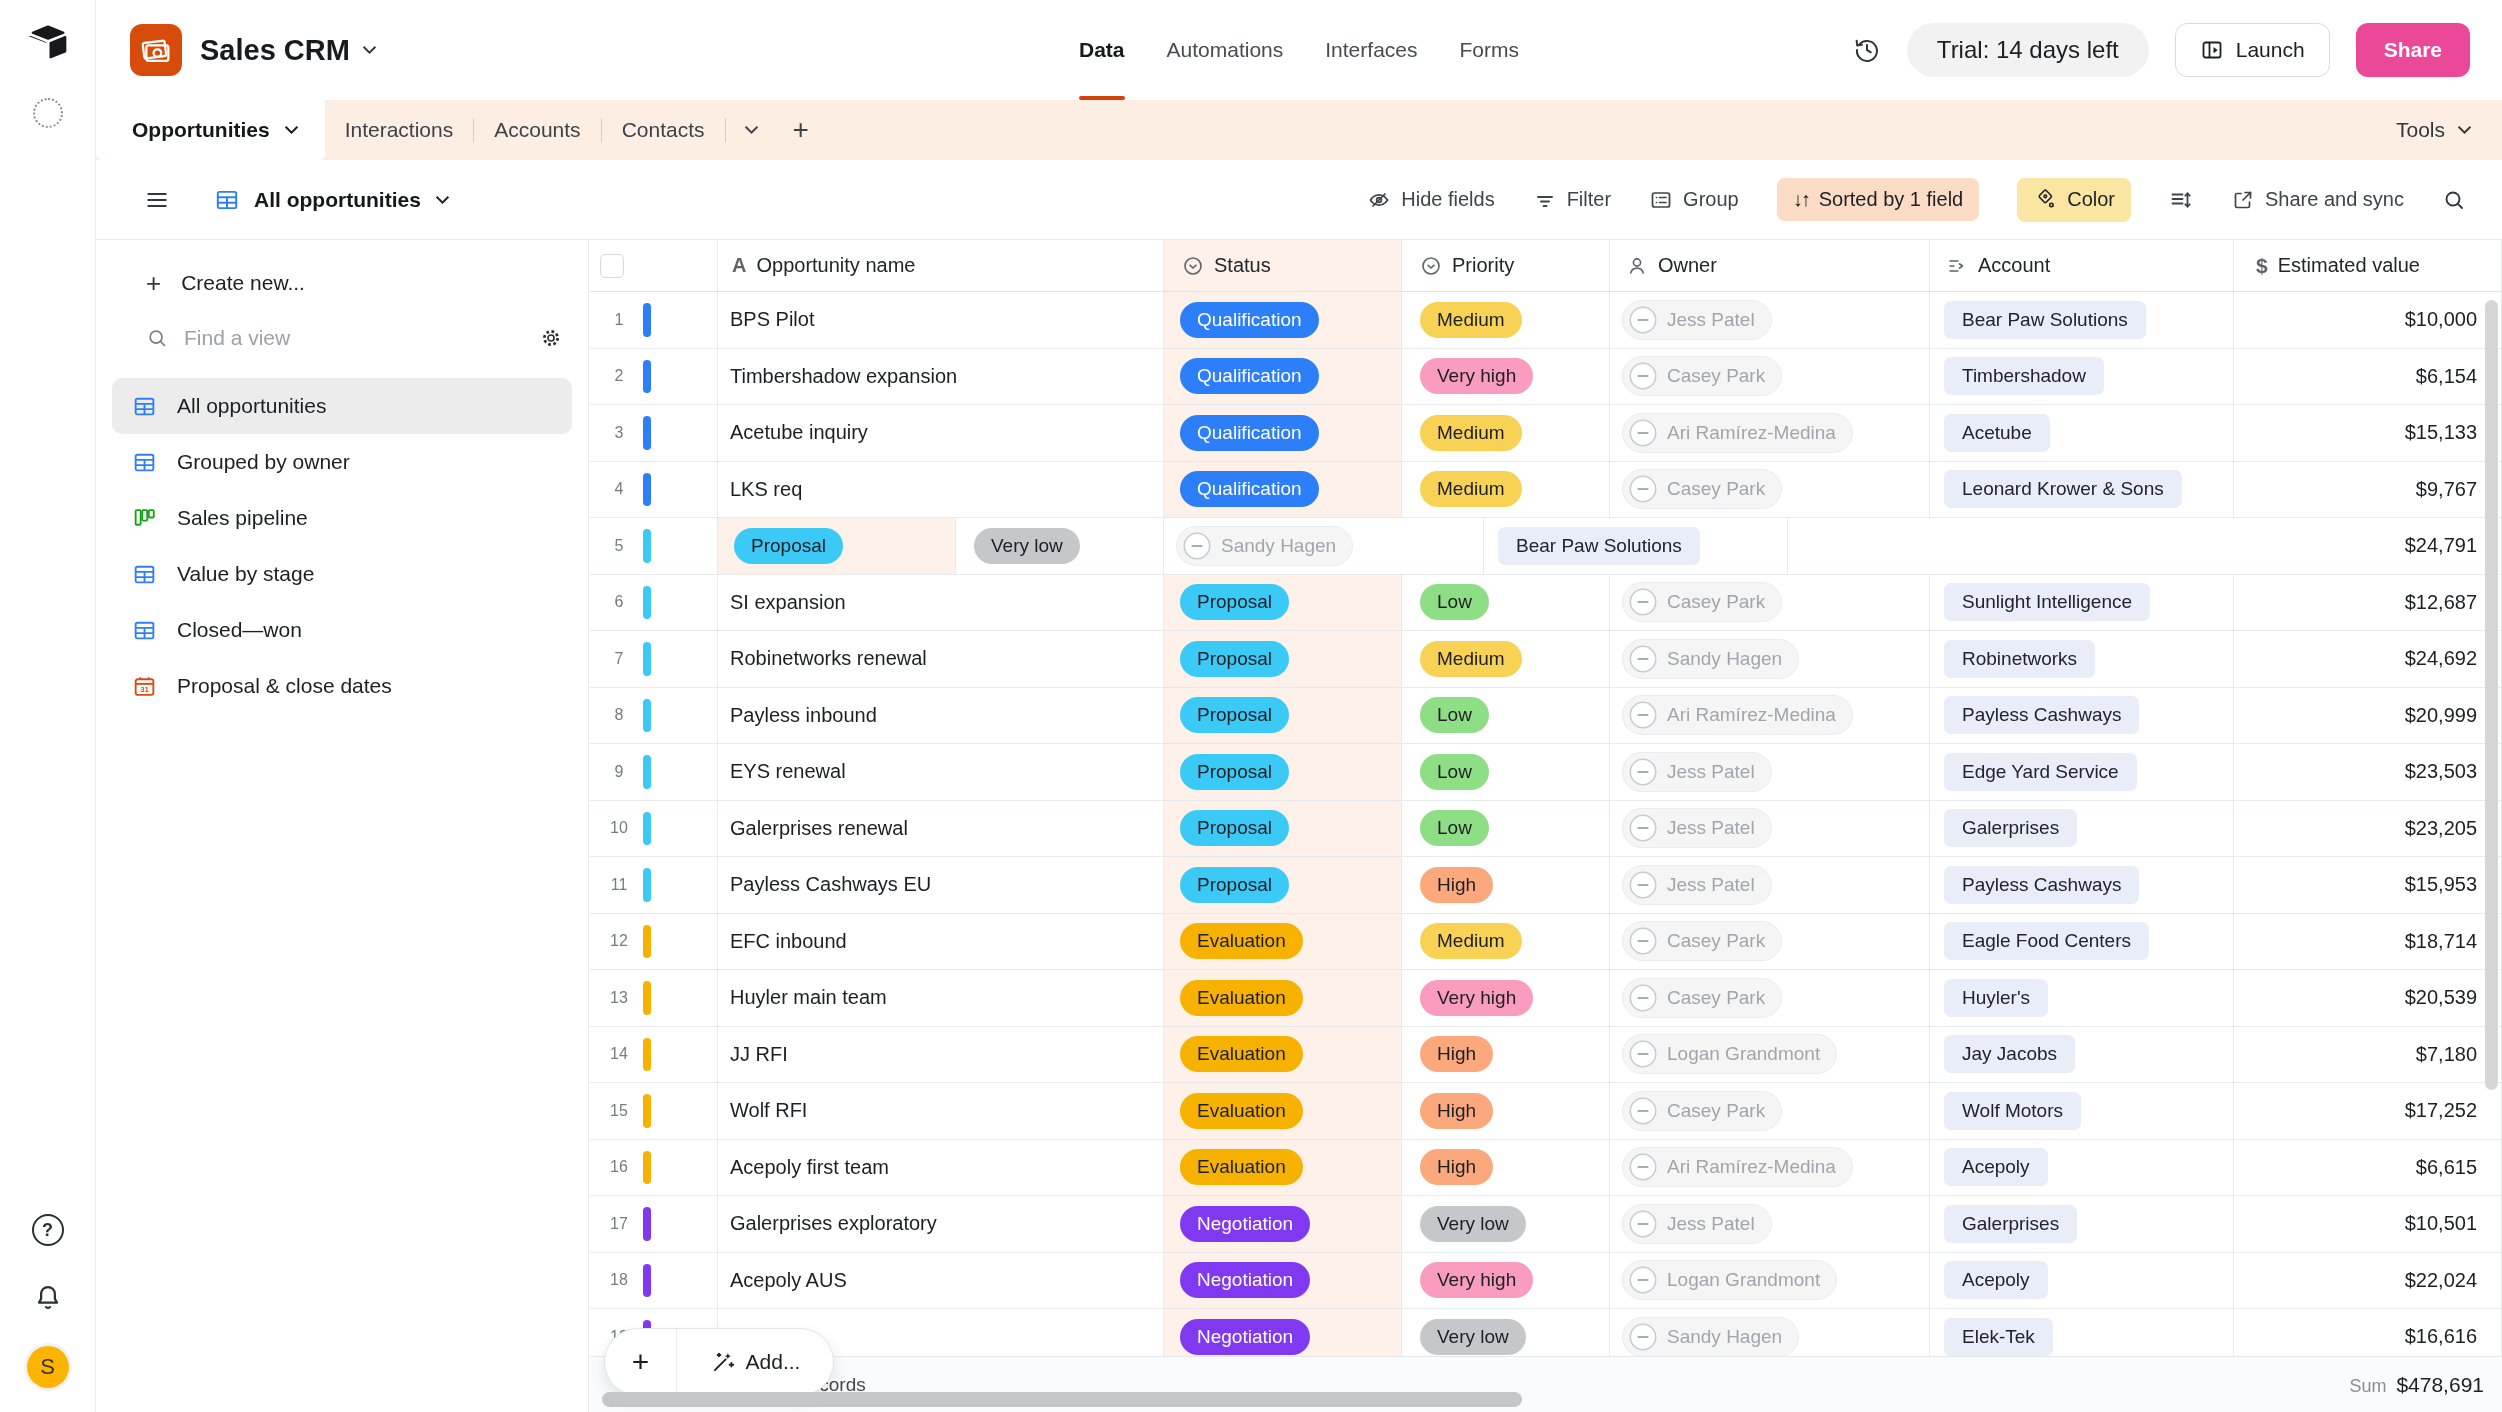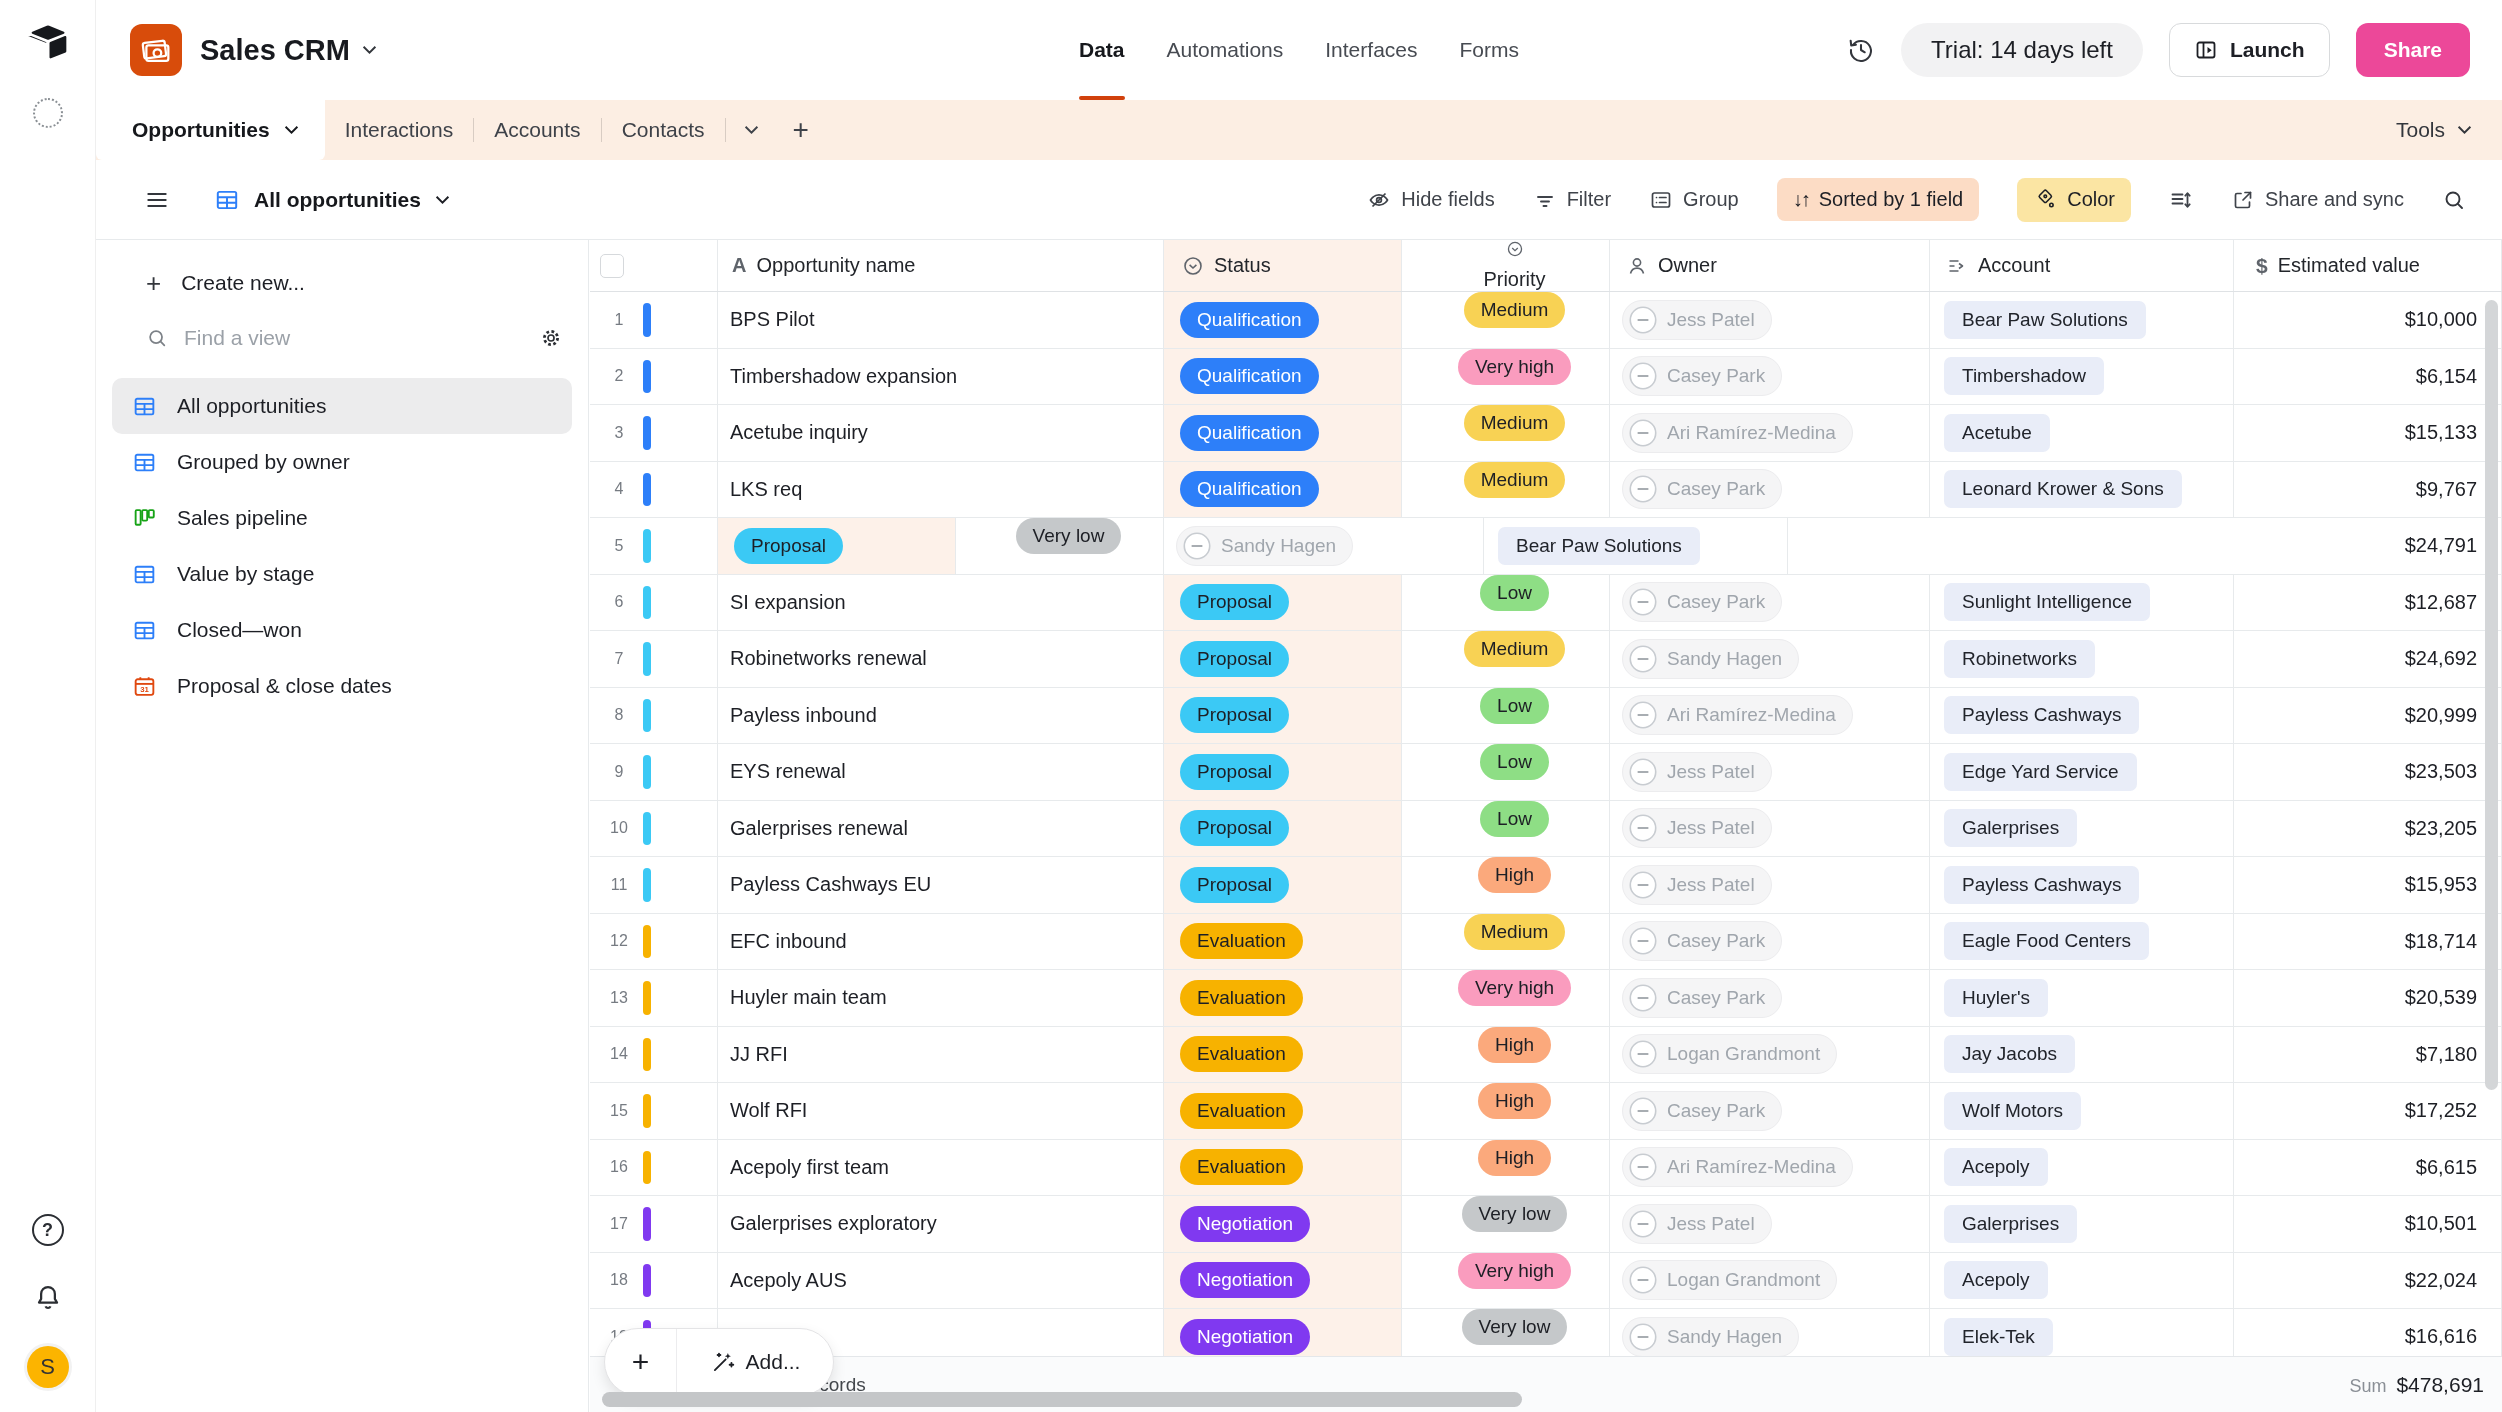--- a/index.html
+++ b/index.html
@@ -23,21 +23,21 @@
   .base-title { margin-left:18px; font-size:29px; font-weight:bold; color:#181a1f; }
   .title-chev { margin-left:12px; color:#33363c; }
   .chev { width:15px; height:10px; }
   .nav-tabs { position:absolute; left:50%; transform:translateX(-50%); height:100%; display:flex; align-items:center; gap:42px; }
   .nav-tab { position:relative; height:100%; display:flex; align-items:center; font-size:21px; color:#474b52; cursor:pointer; }
   .nav-tab.active { color:#16181c; font-weight:bold; }
   .nav-tab.active::after { content:""; position:absolute; left:0; right:0; bottom:0; height:4px; border-radius:2px; background:#d1410c; }
   .top-right { margin-left:auto; display:flex; align-items:center; gap:26px; padding-right:32px; }
   .hist-icon { width:28px; height:28px; }
   .trial-pill { height:54px; border-radius:27px; background:#f2f2f3; display:flex; align-items:center; padding:0 30px; font-size:24px; color:#1d1f25; }
-  .launch-btn { height:54px; border-radius:12px; background:#fff; border:1px solid #d8dadc; display:flex; align-items:center; gap:12px; padding:0 24px; font-size:21px; font-weight:700; color:#1d1f25; }
+  .launch-btn { height:54px; border-radius:12px; background:#fff; border:1px solid #d8dadc; display:flex; align-items:center; gap:12px; padding:0 24px; font-size:21px; font-weight:400; color:#1d1f25; }
   .launch-btn svg { width:24px; height:24px; }
   .share-btn { height:54px; border-radius:12px; background:#ec4899; color:#fff; display:flex; align-items:center; padding:0 28px; font-size:21px; font-weight:bold; }
 
   
   .tabstrip { position:absolute; left:96px; top:100px; right:0; height:60px; background:#fceee3; display:flex; align-items:stretch; }
   .tab-active { background:#fff; border-radius:0 0 6px 6px; display:flex; align-items:center; gap:14px; padding:0 26px 0 36px; font-size:21px; font-weight:bold; color:#16181c; }
   .tab-item { display:flex; align-items:center; padding:0 20px; font-size:21px; color:#3e4249; }
   .tab-sep { width:1px; height:24px; background:rgba(0,0,0,0.14); align-self:center; }
   .tab-chev { display:flex; align-items:center; padding:0 18px; color:#3e4249; }
   .tab-plus { display:flex; align-items:center; padding:0 16px; font-size:28px; color:#3e4249; }
@@ -70,21 +70,21 @@
   .view-item svg { width:25px; height:25px; flex:none; }
 
   
   .grid { position:absolute; left:590px; top:240px; right:0; bottom:0; background:#fff; overflow:hidden; }
   .ghead { position:absolute; top:0; left:0; right:0; height:52px; display:flex; border-bottom:1px solid #dfe2e5; background:#fff; z-index:2; }
   .hcell { display:flex; align-items:center; border-right:1px solid #e7eaec; font-size:20px; color:#23262b; gap:10px; }
   .hcell svg { width:22px; height:22px; color:#5f646b; }
   .c-num { width:128px; position:relative; }
   .c-name { width:446px; padding-left:14px; }
   .c-status { width:238px; padding-left:18px; }
-  .c-priority { width:208px; padding-left:18px;flex-direction:column; }
+  .c-priority { width:208px; padding-left:18px; }
   .c-owner { width:320px; padding-left:16px; }
   .c-account { width:304px; padding-left:16px; }
   .c-value { flex:1; padding-left:22px; }
   .hdr-A { font-size:20px; font-weight:600; color:#5f646b; }
   .hdr-S { font-size:21px; color:#5f646b; font-weight:600; }
   .checkbox { width:24px; height:24px; margin-left:10px; border:1.5px solid #d6d9dc; border-radius:5px; background:#fff; }
   .bg-peach { background:#fdf1e9; }
 
   .rows { position:absolute; top:52px; left:0; right:0; bottom:0; z-index:1; }
   .t-row { height:56.5px; display:flex; border-bottom:1px solid #e7eaec; background:#fff; }

